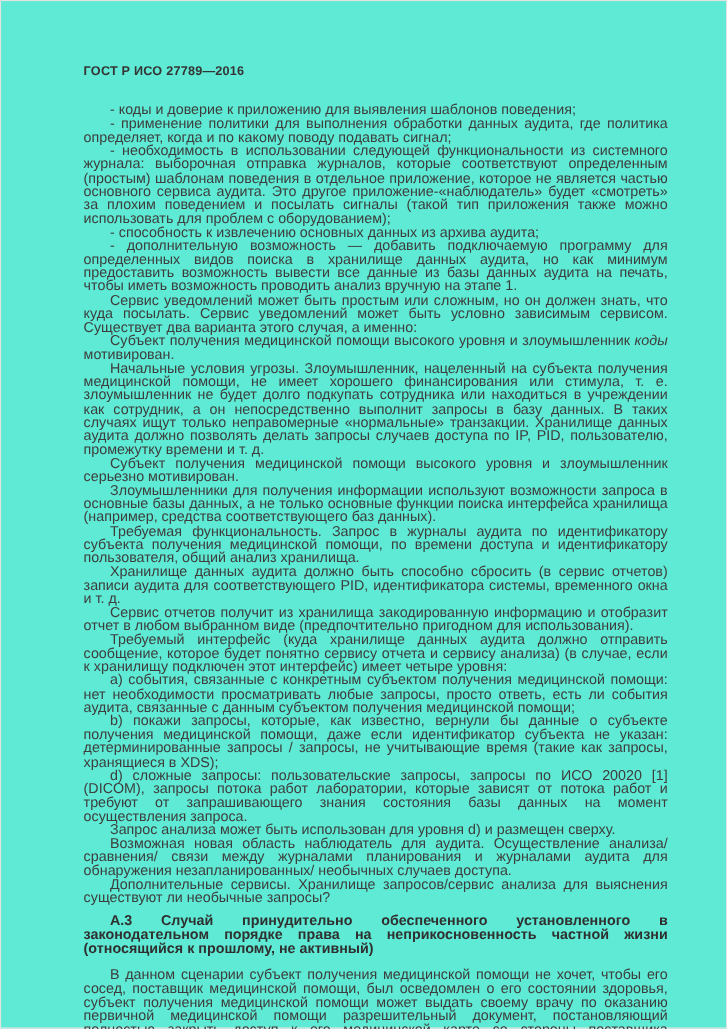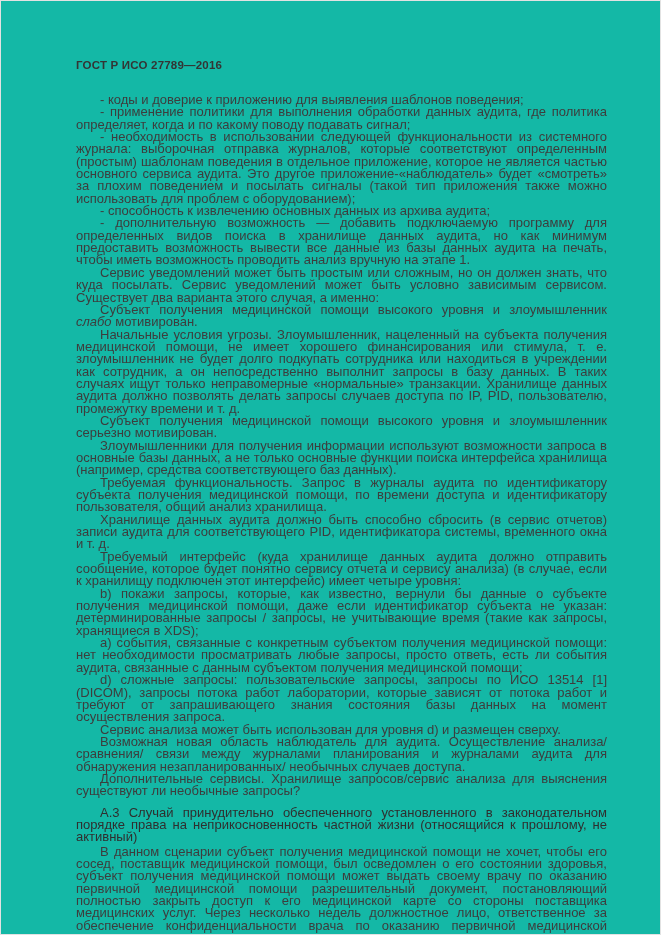--- a/index.html
+++ b/index.html
@@ -7,21 +7,21 @@
     padding: 0;
     width: 661px;
     height: 935px;
     overflow: hidden;
     background: #f4f4f4;
     font-family: "Liberation Sans", sans-serif;
   }
   .page {
     position: absolute;
     inset: 0;
-    background: #14b8a6;
+    background: #5eead4;
     border: 1px solid #e2e2e2;
     box-sizing: border-box;
   }
   .content {
     position: absolute;
     left: 75px;
     top: 58px;
     width: 531px;
     color: #3d3d3d;
   }
@@ -33,24 +33,24 @@
     margin: 0 0 23px 0;
   }
   .para {
     font-size: 13px;
     line-height: 12.35px;
     text-align: justify;
     text-indent: 24px;
     margin: 0;
   }
   .para.heading {
-    font-weight: normal;
+    font-weight: bold;
     color: #2f2f2f;
     margin-top: 9px;
-    margin-bottom: 2px;
+    margin-bottom: 12px;
   }
   .page-number {
     font-size: 12px;
     line-height: 12px;
     color: #4a4a4a;
     margin-top: 4px;
   }
   .italic { font-style: italic; }
 </style>
 </head>
@@ -59,31 +59,32 @@
 <div class="page">
   <div class="content">
     <div class="doc-header">ГОСТ Р ИСО 27789—2016</div>
     <div>
         <div class="para body"><span>- коды и доверие к приложению для выявления шаблонов поведения;</span></div>
         <div class="para body"><span>- применение политики для выполнения обработки данных аудита, где политика определяет, когда и по какому поводу подавать сигнал;</span></div>
         <div class="para body"><span>- необходимость в использовании следующей функциональности из системного журнала: выборочная отправка журналов, которые соответствуют определенным (простым) шаблонам поведения в отдельное приложение, которое не является частью основного сервиса аудита. Это другое приложение-«наблюдатель» будет «смотреть» за плохим поведением и посылать сигналы (такой тип приложения также можно использовать для проблем с оборудованием);</span></div>
         <div class="para body"><span>- способность к извлечению основных данных из архива аудита;</span></div>
         <div class="para body"><span>- дополнительную возможность — добавить подключаемую программу для определенных видов поиска в хранилище данных аудита, но как минимум предоставить возможность вывести все данные из базы данных аудита на печать, чтобы иметь возможность проводить анализ вручную на этапе 1.</span></div>
         <div class="para body"><span>Сервис уведомлений может быть простым или сложным, но он должен знать, что куда посылать. Сервис уведомлений может быть условно зависимым сервисом. Существует два варианта этого случая, а именно:</span></div>
-        <div class="para body"><span>Субъект получения медицинской помощи высокого уровня и злоумышленник </span><span class="italic">слабо</span><span> мотивирован.</span></div>
+        <div class="para body"><span>Субъект получения медицинской помощи высокого уровня и злоумышленник </span><span class="italic">коды</span><span> мотивирован.</span></div>
         <div class="para body"><span>Начальные условия угрозы. Злоумышленник, нацеленный на субъекта получения медицинской помощи, не имеет хорошего финансирования или стимула, т. е. злоумышленник не будет долго подкупать сотрудника или находиться в учреждении как сотрудник, а он непосредственно выполнит запросы в базу данных. В таких случаях ищут только неправомерные «нормальные» транзакции. Хранилище данных аудита должно позволять делать запросы случаев доступа по IP, PID, пользователю, промежутку времени и т. д.</span></div>
         <div class="para body"><span>Субъект получения медицинской помощи высокого уровня и злоумышленник серьезно мотивирован.</span></div>
         <div class="para body"><span>Злоумышленники для получения информации используют возможности запроса в основные базы данных, а не только основные функции поиска интерфейса хранилища (например, средства соответствующего баз данных).</span></div>
         <div class="para body"><span>Требуемая функциональность. Запрос в журналы аудита по идентификатору субъекта получения медицинской помощи, по времени доступа и идентификатору пользователя, общий анализ хранилища.</span></div>
         <div class="para body"><span>Хранилище данных аудита должно быть способно сбросить (в сервис отчетов) записи аудита для соответствующего PID, идентификатора системы, временного окна и т. д.</span></div>
+        <div class="para body"><span>Сервис отчетов получит из хранилища закодированную информацию и отобразит отчет в любом выбранном виде (предпочтительно пригодном для использования).</span></div>
         <div class="para body"><span>Требуемый интерфейс (куда хранилище данных аудита должно отправить сообщение, которое будет понятно сервису отчета и сервису анализа) (в случае, если к хранилищу подключен этот интерфейс) имеет четыре уровня:</span></div>
+        <div class="para body"><span>а) события, связанные с конкретным субъектом получения медицинской помощи: нет необходимости просматривать любые запросы, просто ответь, есть ли события аудита, связанные с данным субъектом получения медицинской помощи;</span></div>
         <div class="para body"><span>b) покажи запросы, которые, как известно, вернули бы данные о субъекте получения медицинской помощи, даже если идентификатор субъекта не указан: детерминированные запросы / запросы, не учитывающие время (такие как запросы, хранящиеся в XDS);</span></div>
-        <div class="para body"><span>а) события, связанные с конкретным субъектом получения медицинской помощи: нет необходимости просматривать любые запросы, просто ответь, есть ли события аудита, связанные с данным субъектом получения медицинской помощи;</span></div>
-        <div class="para body"><span>d) сложные запросы: пользовательские запросы, запросы по ИСО 13514 [1] (DICOM), запросы потока работ лаборатории, которые зависят от потока работ и требуют от запрашивающего знания состояния базы данных на момент осуществления запроса.</span></div>
-        <div class="para body"><span>Сервис анализа может быть использован для уровня d) и размещен сверху.</span></div>
+        <div class="para body"><span>d) сложные запросы: пользовательские запросы, запросы по ИСО 20020 [1] (DICOM), запросы потока работ лаборатории, которые зависят от потока работ и требуют от запрашивающего знания состояния базы данных на момент осуществления запроса.</span></div>
+        <div class="para body"><span>Запрос анализа может быть использован для уровня d) и размещен сверху.</span></div>
         <div class="para body"><span>Возможная новая область наблюдатель для аудита. Осуществление анализа/ сравнения/ связи между журналами планирования и журналами аудита для обнаружения незапланированных/ необычных случаев доступа.</span></div>
         <div class="para body"><span>Дополнительные сервисы. Хранилище запросов/сервис анализа для выяснения существуют ли необычные запросы?</span></div>
         <div class="para heading"><span>А.3 Случай принудительно обеспеченного установленного в законодательном порядке права на неприкосновенность частной жизни (относящийся к прошлому, не активный)</span></div>
         <div class="para body"><span>В данном сценарии субъект получения медицинской помощи не хочет, чтобы его сосед, поставщик медицинской помощи, был осведомлен о его состоянии здоровья, субъект получения медицинской помощи может выдать своему врачу по оказанию первичной медицинской помощи разрешительный документ, постановляющий полностью закрыть доступ к его медицинской карте со стороны поставщика медицинских услуг. Через несколько недель должностное лицо, ответственное за обеспечение конфиденциальности врача по оказанию первичной медицинской помощи, получает сигнал о том, что сосед пытался получить доступ к картам, нарушая политику учреждения, и что в доступе было отказано. Должностное лицо, ответственное за обеспечение конфиденциальности, оповещает субъекта получения медицинской помощи о попытке получения доступа и о том, что она была неуспешной.</span></div>
       </div>
     <div class="page-number">28</div>
   </div>
 </div>
 
 </body></html>

